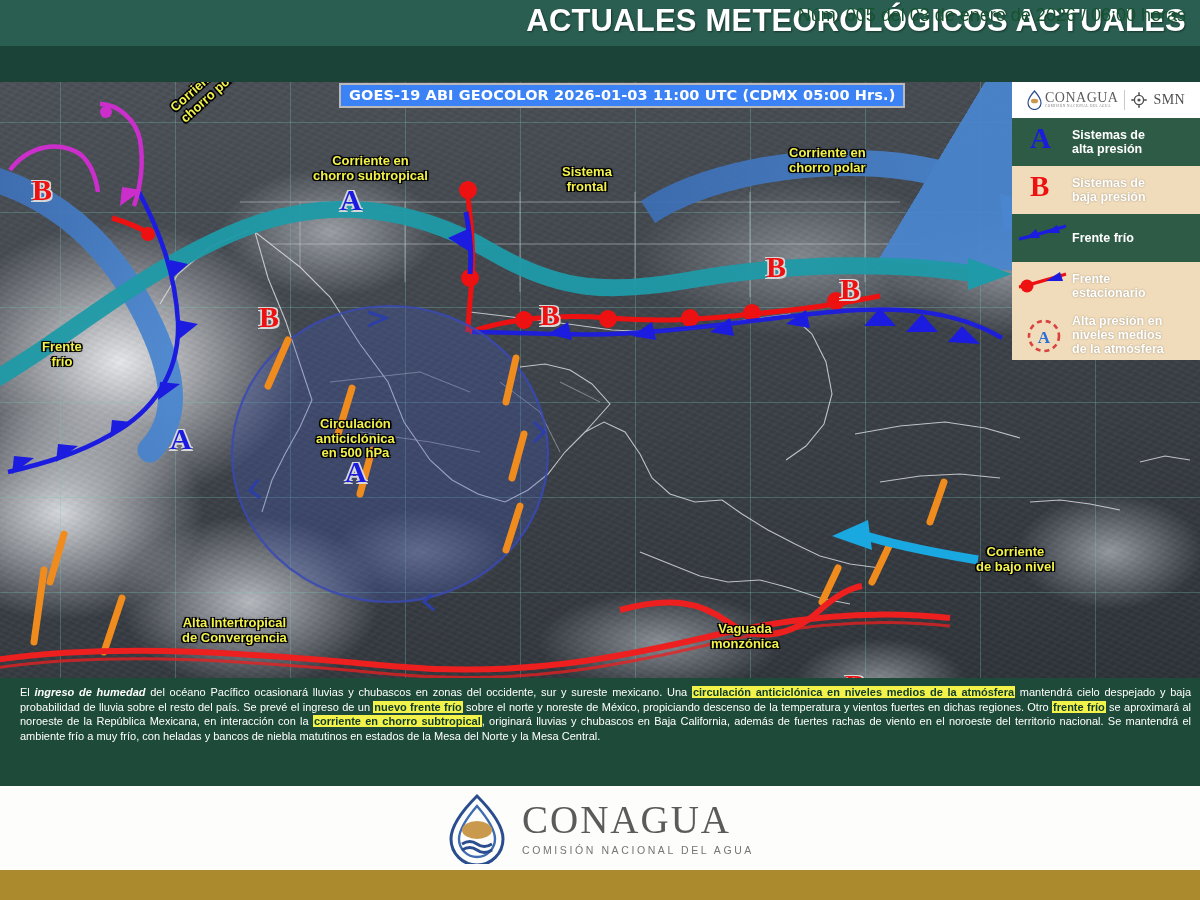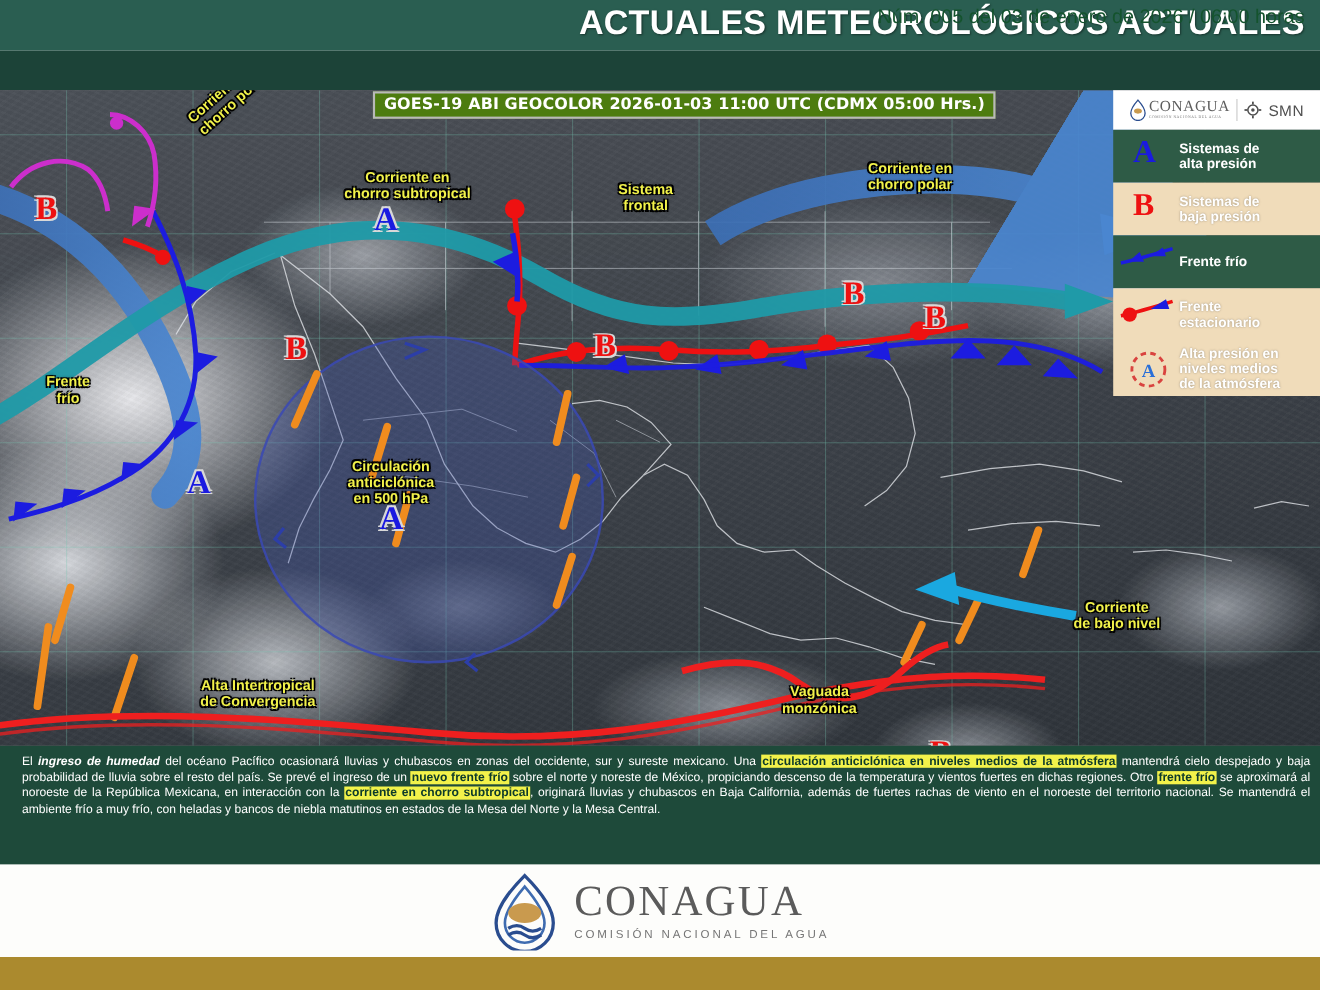--- a/index.html
+++ b/index.html
@@ -82,40 +82,40 @@
     font-family: "Liberation Serif", serif;
     text-shadow: -1.5px -1.5px 0 #d8d8d8, 1.5px -1.5px 0 #d8d8d8,
                  -1.5px 1.5px 0 #d8d8d8, 1.5px 1.5px 0 #d8d8d8;
     pointer-events: none; line-height: 1;
   }
   .pressure-letter.A { color: #1a1ae0; }
   .pressure-letter.B { color: #ee1111; }
 
   #sat-stamp {
     position: absolute; left: 339px; top: 1px;
-    background: #4d7c0f; color: #fff; border: 2px solid #b9b9b9;
+    background: #3b82f6; color: #fff; border: 2px solid #b9b9b9;
     font-size: 14.5px; font-weight: bold; padding: 2px 8px 3px 8px;
     letter-spacing: 0.1px; white-space: nowrap;
     font-family: "DejaVu Sans", sans-serif;
   }
 
   
   #legend {
     position: absolute; right: 0; top: 82px; width: 188px;
   }
   #legend-brand {
     height: 36px; background: #ffffff; display: flex; align-items: center;
     justify-content: center; gap: 6px; padding: 0 6px;
   }
   .brand-conagua { display: flex; align-items: center; gap: 3px; }
   .brand-txt { font-family: "Liberation Serif", serif; color: #5d5d5d;
                font-size: 14px; letter-spacing: 0.5px; line-height: 1; }
   .brand-sub { font-size: 3.4px; letter-spacing: 0.5px; color: #7a7a7a; display:block; }
   .brand-div { width: 1px; height: 20px; background: #c9c9c9; }
-  .brand-smn { font-family: Liberation Sans, sans-serif; color: #4f4f4f;
+  .brand-smn { font-family: Liberation Serif, serif; color: #4f4f4f;
                font-size: 14px; letter-spacing: 0.4px; }
   .legend-row {
     display: flex; align-items: center; min-height: 48px; padding: 4px 6px 4px 4px;
   }
   .legend-row.dark { background: #2e5b46; }
   .legend-row.light { background: #f0dcba; }
   .legend-row .ico { width: 56px; min-width: 56px; height: 38px; position: relative; }
   .legend-row .lbl { font-size: 12.5px; font-weight: bold; line-height: 1.12; }
   .legend-row.dark .lbl { color: #ffffff; }
   .legend-row.light .lbl { color: #ffffff; text-shadow: 0 0 2px rgba(0,0,0,0.35); }

